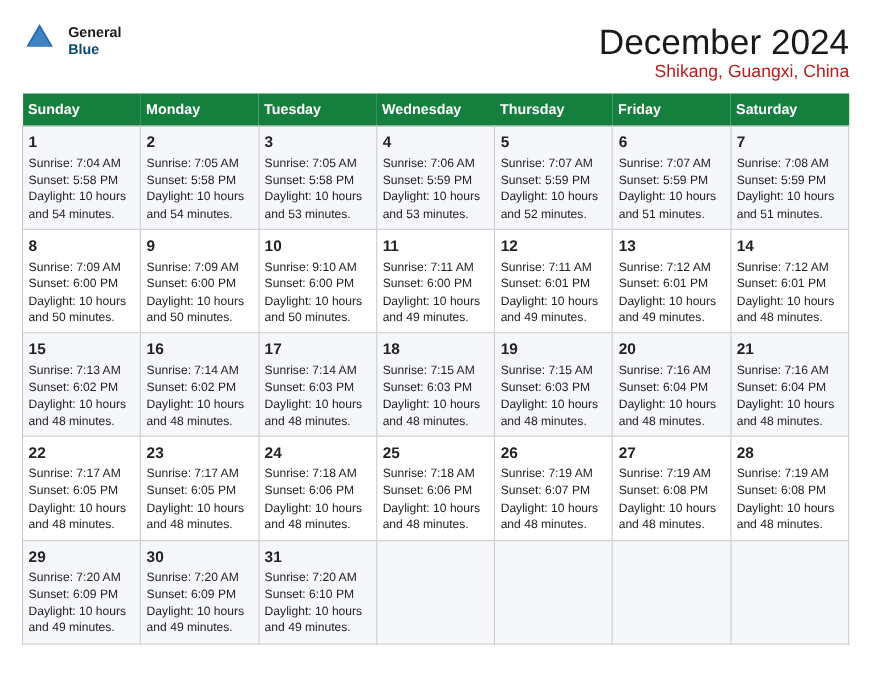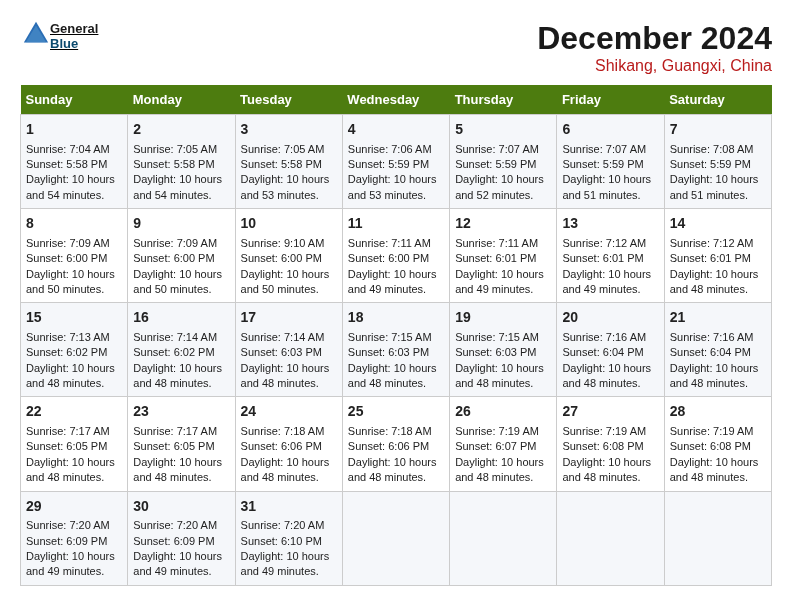--- a/index.html
+++ b/index.html
@@ -23,35 +23,35 @@
     .logo-icon {
       width: 28px;
       height: 28px;
       margin-left: 2px;
     }
     .title-block {
       text-align: right;
     }
     .title-block h1 {
       font-size: 32px;
-      font-weight: bold;
+      font-weight: normal;
       color: #1a1a1a;
     }
     .title-block h2 {
       font-size: 16px;
       font-weight: normal;
       color: #b91c1c;
     }
     table {
       width: 100%;
       border-collapse: collapse;
       font-size: 11px;
     }
     thead tr th {
-      background-color: #4d7c0f;
+      background-color: #15803d;
       color: #fff;
       padding: 7px 5px;
       text-align: left;
       font-size: 13px;
       font-weight: bold;
     }
     tbody tr td {
       vertical-align: top;
       padding: 5px 5px;
       border: 1px solid #ccc;
@@ -80,21 +80,21 @@
 <body>
 
 <div class="header">
   <div class="logo">
     <div>
       <svg class="logo-icon" viewBox="0 0 30 30">
         <polygon points="15,2 28,24 2,24" fill="#2a6db5"></polygon>
         <polygon points="15,6 26,24 4,24" fill="#5599d0" opacity="0.5"></polygon>
       </svg>
     </div>
-    <div style="margin-left:0;text-decoration:underline;">
+    <div style="margin-left:12px;">
       <div style="font-size:13px;font-weight:bold;color:#1a1a1a;">General</div>
       <div style="font-size:13px;font-weight:bold;color:#0c4a6e;">Blue</div>
     </div>
   </div>
   <div class="title-block">
     <h1>December 2024</h1>
     <h2>Shikang, Guangxi, China</h2>
   </div>
 </div>
 

